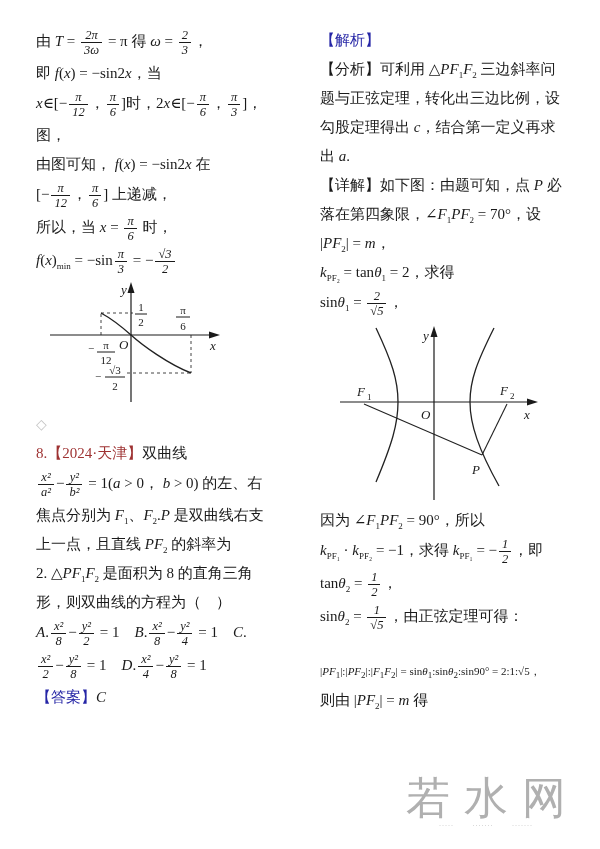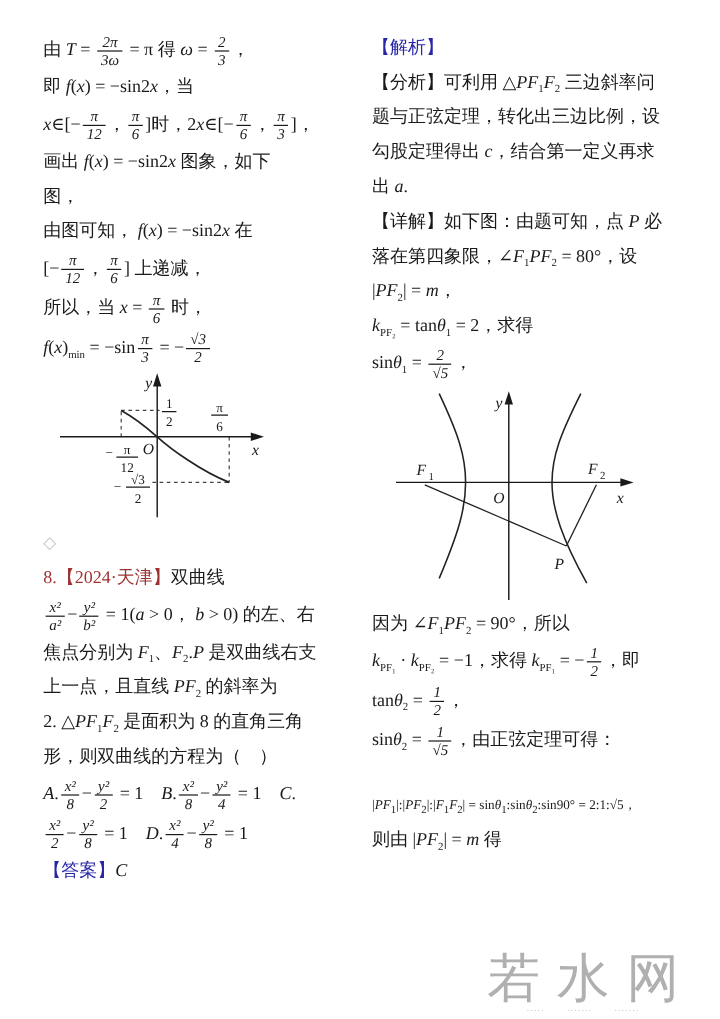--- a/index.html
+++ b/index.html
@@ -9,51 +9,50 @@
     --wm:#b0b0b0;
   }
   html,body{margin:0;padding:0;background:#ffffff;}
   .page{
     position:relative;width:580px;height:849px;background:#ffffff;
     font-family:"Liberation Serif","DejaVu Serif",serif;
     color:var(--ink);overflow:hidden;
   }
   .col{position:absolute;top:28px;font-size:15px;}
   .col-left{left:36px;width:266px;}
-  .col-right{left:310px;width:280px;}
+  .col-right{left:320px;width:280px;}
   .ln{line-height:25px;margin:0 0 4px 0;white-space:nowrap;}
   .ln .it{font-style:italic;}
   .ln sub{font-size:9px;line-height:0;}
   .fr{display:inline-block;vertical-align:middle;text-align:center;
       font-size:12.5px;line-height:1.12;margin:0 2px;font-style:italic;}
   .fr .n{display:block;border-bottom:1px solid var(--ink);padding:0 3px;}
   .fr .d{display:block;padding:0 3px;}
   .c-b{color:var(--blue);}
   .c-r{color:var(--red);}
   .c-dm{color:#c3c3c3;font-size:14px;}
   .small{font-size:11px;margin-top:27px;}
   figure{margin:2px 0 4px 0;}
   svg{display:block;}
   svg text{font-family:"Liberation Serif","DejaVu Serif",serif;fill:#1a1a1a;}
   svg .mit{font-style:italic;}
-  .wm{position:absolute;right:14px;bottom:3px;text-align:center;color:var(--wm);}
+  .wm{position:absolute;right:14px;bottom:20px;text-align:center;color:var(--wm);}
   .wm-text{font-size:44px;letter-spacing:14px;line-height:1;margin-right:-14px;}
   .wm-sub{font-size:6px;letter-spacing:1px;word-spacing:16px;color:#a8a8a8;margin-top:2px;}
 </style>
 </head>
 <body>
 
 <div class="page">
 
   <div class="col col-left">
     <div>
         <div class="ln"><span>由 </span><span class="it">T</span><span> = </span><span class="fr"><span class="n">2π</span><span class="d">3ω</span></span><span> = π 得 </span><span class="it">ω</span><span> = </span><span class="fr"><span class="n">2</span><span class="d">3</span></span><span>，</span></div>
         <div class="ln"><span>即 </span><span class="it">f</span><span>(</span><span class="it">x</span><span>) = −sin2</span><span class="it">x</span><span>，当</span></div>
         <div class="ln"><span class="it">x</span><span>∈[</span><span>−</span><span class="fr"><span class="n">π</span><span class="d">12</span></span><span>，</span><span class="fr"><span class="n">π</span><span class="d">6</span></span><span>]时，2</span><span class="it">x</span><span>∈[</span><span>−</span><span class="fr"><span class="n">π</span><span class="d">6</span></span><span>，</span><span class="fr"><span class="n">π</span><span class="d">3</span></span><span>]，</span></div>
-        <div class="ln"><span>画出 </span><span class="it">f</span><span>(</span><span class="it">x</span><span>) = −sin2</span><span class="it">x</span><span> 图象，如下</span></div>
         <div class="ln"><span>图，</span></div>
         <div class="ln"><span>由图可知， </span><span class="it">f</span><span>(</span><span class="it">x</span><span>) = −sin2</span><span class="it">x</span><span> 在</span></div>
         <div class="ln"><span>[</span><span>−</span><span class="fr"><span class="n">π</span><span class="d">12</span></span><span>，</span><span class="fr"><span class="n">π</span><span class="d">6</span></span><span>] 上递减，</span></div>
         <div class="ln"><span>所以，当 </span><span class="it">x</span><span> = </span><span class="fr"><span class="n">π</span><span class="d">6</span></span><span> 时，</span></div>
         <div class="ln"><span class="it">f</span><span>(</span><span class="it">x</span><span>)</span><sub>min</sub><span> = −sin</span><span class="fr"><span class="n">π</span><span class="d">3</span></span><span> = −</span><span class="fr"><span class="n">√3</span><span class="d">2</span></span></div>
       </div>
 
     <figure>
       <svg width="185" height="128" viewBox="0 0 185 128">
 
@@ -116,21 +115,21 @@
   </div>
 
   <div class="col col-right">
     <div>
         <div class="ln"><span class="c-b">【解析】</span></div>
         <div class="ln"><span>【分析】可利用 △</span><span class="it">PF</span><sub>1</sub><span class="it">F</span><sub>2</sub><span> 三边斜率问</span></div>
         <div class="ln"><span>题与正弦定理，转化出三边比例，设</span></div>
         <div class="ln"><span>勾股定理得出 </span><span class="it">c</span><span>，结合第一定义再求</span></div>
         <div class="ln"><span>出 </span><span class="it">a</span><span>.</span></div>
         <div class="ln"><span>【详解】如下图：由题可知，点 </span><span class="it">P</span><span> 必</span></div>
-        <div class="ln"><span>落在第四象限，∠</span><span class="it">F</span><sub>1</sub><span class="it">PF</span><sub>2</sub><span> = 80°，设</span></div>
+        <div class="ln"><span>落在第四象限，∠</span><span class="it">F</span><sub>1</sub><span class="it">PF</span><sub>2</sub><span> = 70°，设</span></div>
         <div class="ln"><span>|</span><span class="it">PF</span><sub>2</sub><span>| = </span><span class="it">m</span><span>，</span></div>
         <div class="ln"><span class="it">k</span><sub>PF₂</sub><span> = tan</span><span class="it">θ</span><sub>1</sub><span> = 2，求得</span></div>
         <div class="ln"><span>sin</span><span class="it">θ</span><sub>1</sub><span> = </span><span class="fr"><span class="n">2</span><span class="d">√5</span></span><span>，</span></div>
       </div>
 
     <figure style="margin-left:14px;">
       <svg width="212" height="182" viewBox="0 0 212 182">
 
         <g stroke="#1a1a1a" stroke-width="1.2">
           <line x1="6" y1="80" x2="197" y2="80"></line>

